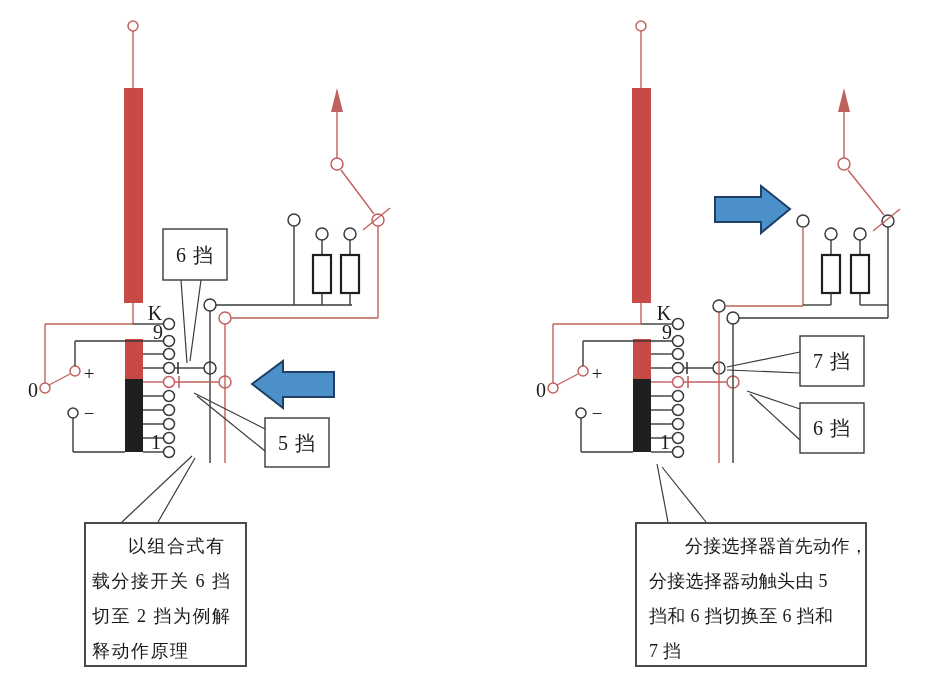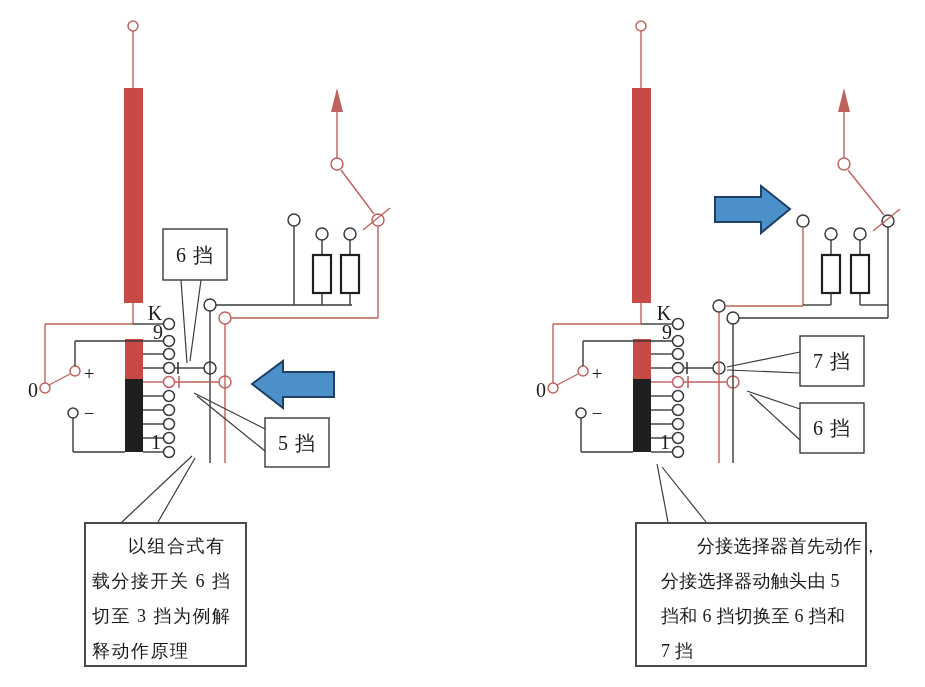--- a/index.html
+++ b/index.html
@@ -13,21 +13,21 @@
     color:#1a1a1a;white-space:pre;box-sizing:border-box;
   }
   .note-box.left{
     left:84px;top:522px;width:163px;height:145px;
     font-size:18px;line-height:35px;letter-spacing:1.5px;
     padding:5px 6px 0 6px;text-indent:2em;
   }
   .note-box.right{
     left:635px;top:522px;width:232px;height:145px;
     font-size:18px;line-height:35px;letter-spacing:0.3px;
-    padding:5px 6px 0 24px;text-indent:2em;
+    padding:5px 6px 0 12px;text-indent:2em;
   }
   text{fill:#1a1a1a;}
   .lbl{font-family:"Liberation Serif","DejaVu Serif",serif;font-size:20px;}
   .sign{font-family:"Liberation Serif","DejaVu Serif",serif;font-size:19px;}
   .callout-txt{font-family:"Liberation Serif","DejaVu Serif",serif;font-size:20px;letter-spacing:1px;}
 </style>
 </head>
 <body>
 
 <div class="stage">
@@ -266,21 +266,21 @@
 
     <g>
       <line x1="668" y1="522" x2="657" y2="464" stroke="#3a3a3a" stroke-width="1.2"></line>
       <line x1="706" y1="522" x2="662" y2="467" stroke="#3a3a3a" stroke-width="1.2"></line>
     </g>
   </g>
 </svg>
 
   <div class="note-box left">以组合式有
 载分接开关 6 挡
-切至 3 挡为例解
+切至 2 挡为例解
 释动作原理</div>
 
   <div class="note-box right">分接选择器首先动作，
 分接选择器动触头由 5
 挡和 6 挡切换至 6 挡和
 7 挡</div>
 
 </div>
 
 </body></html>

